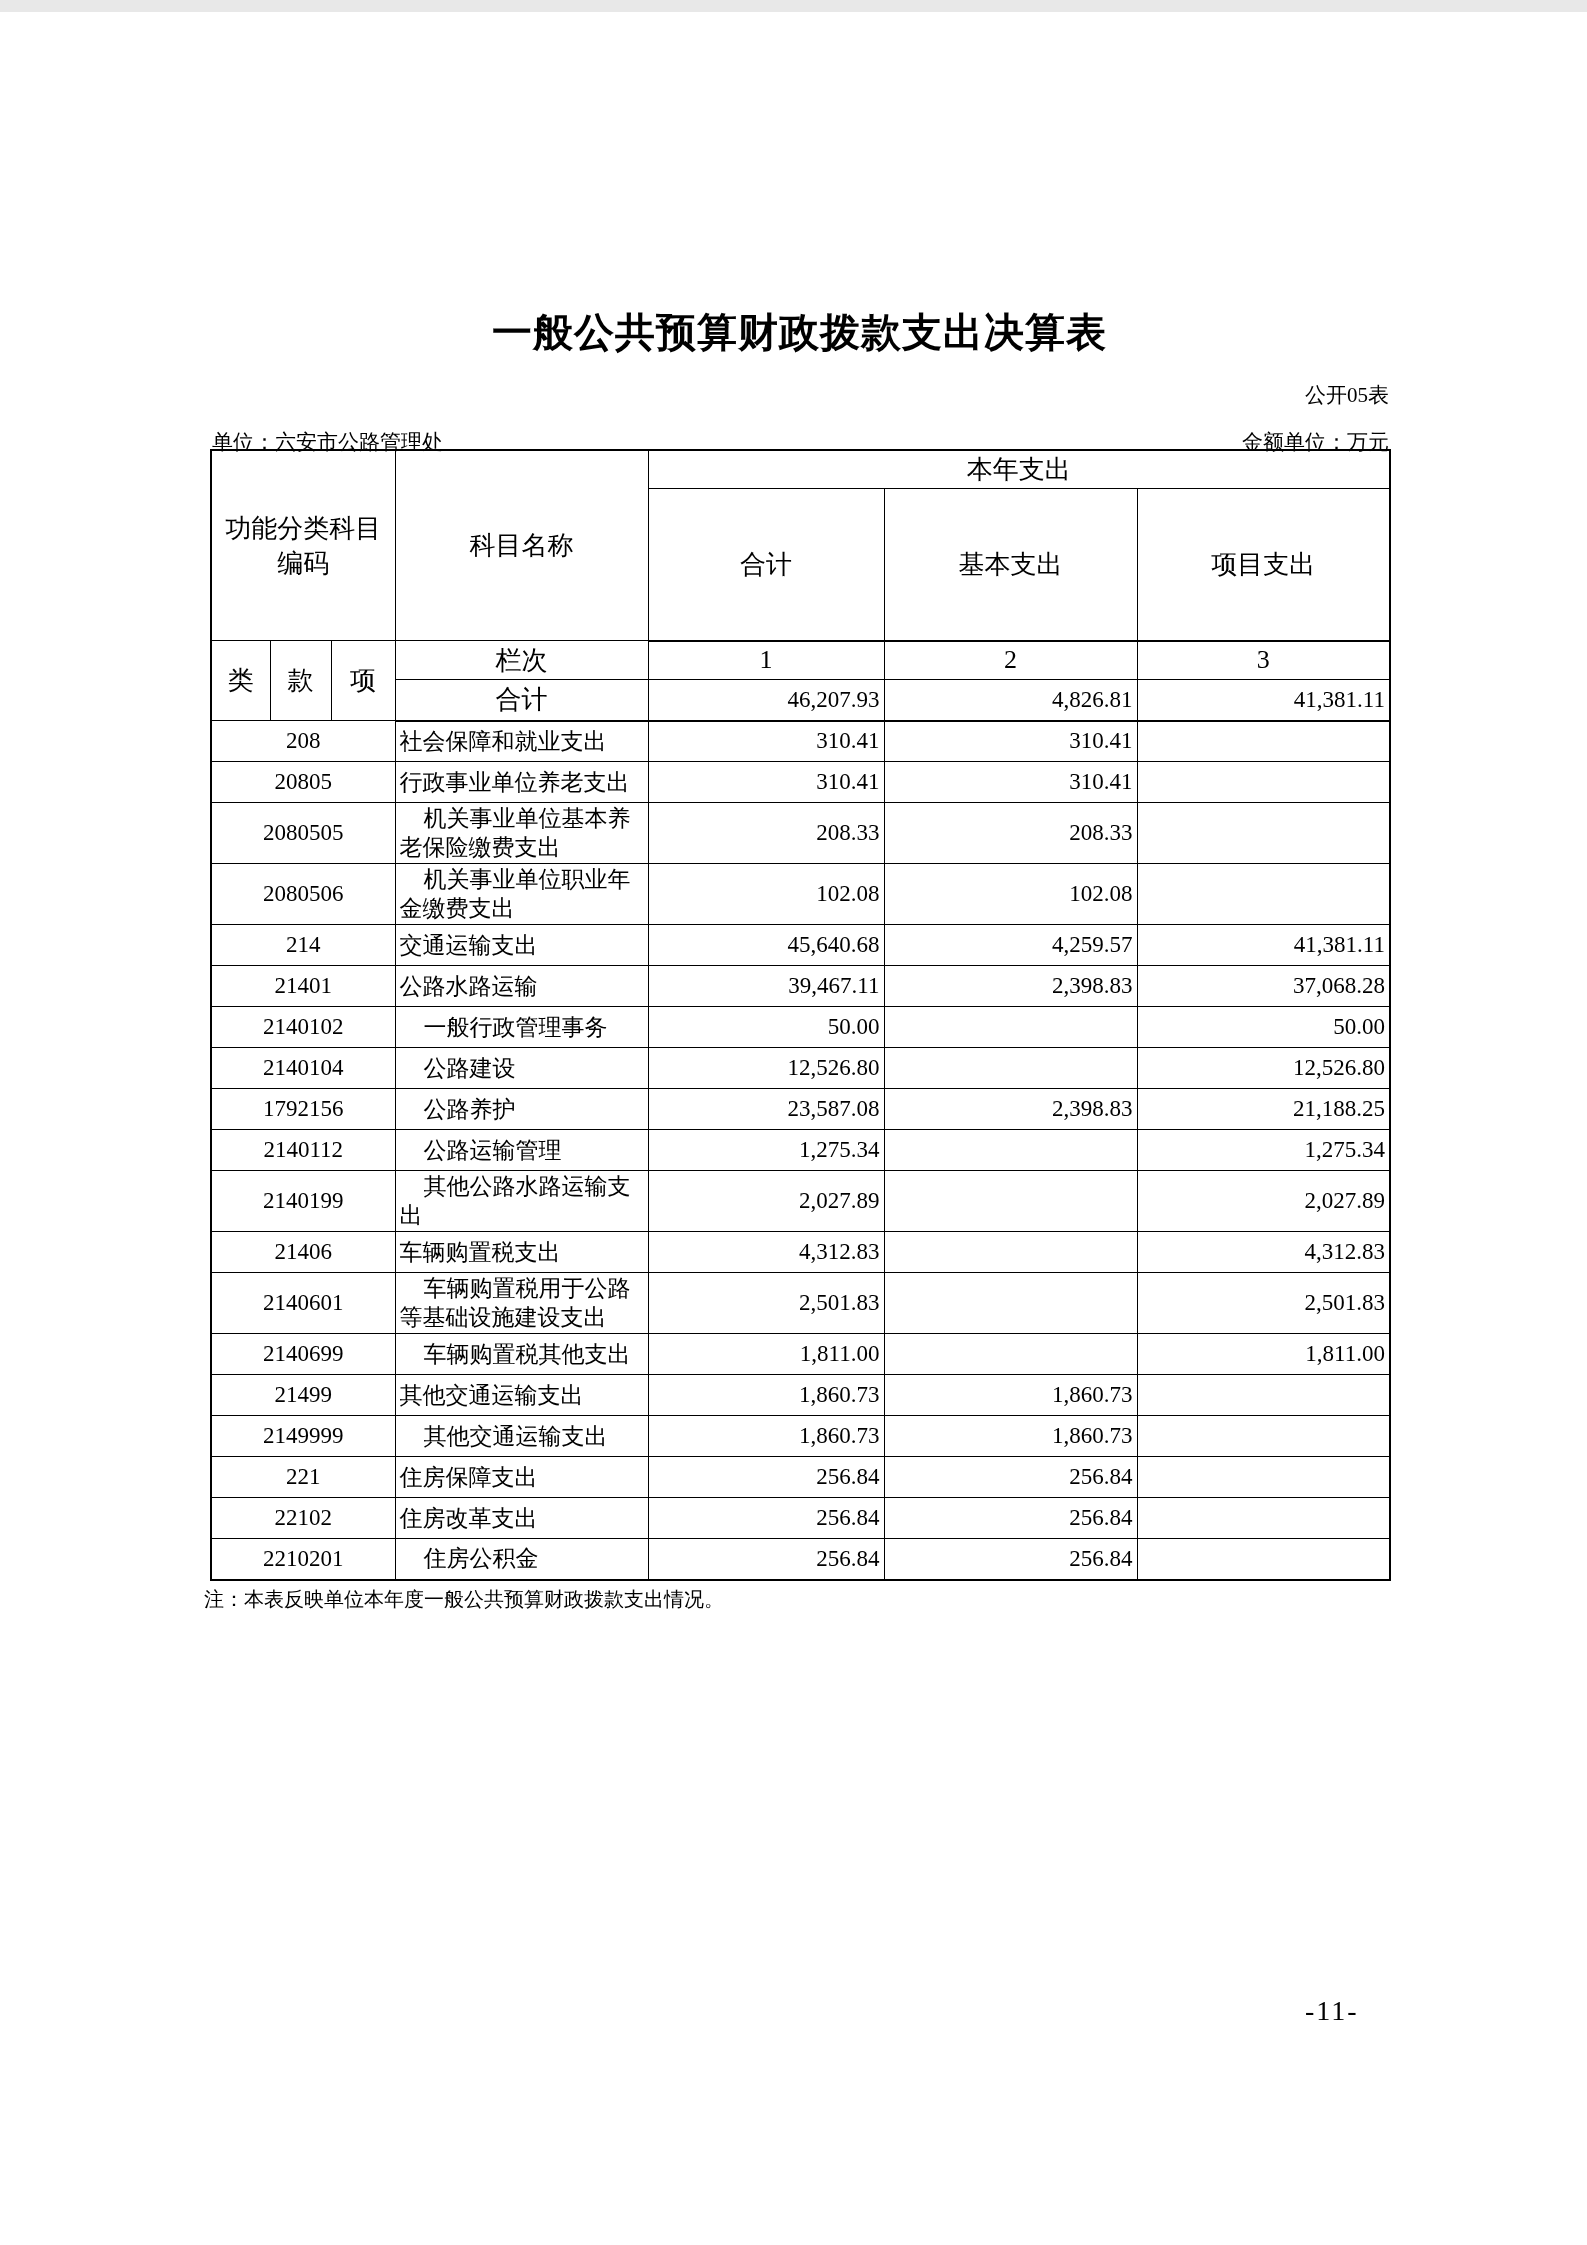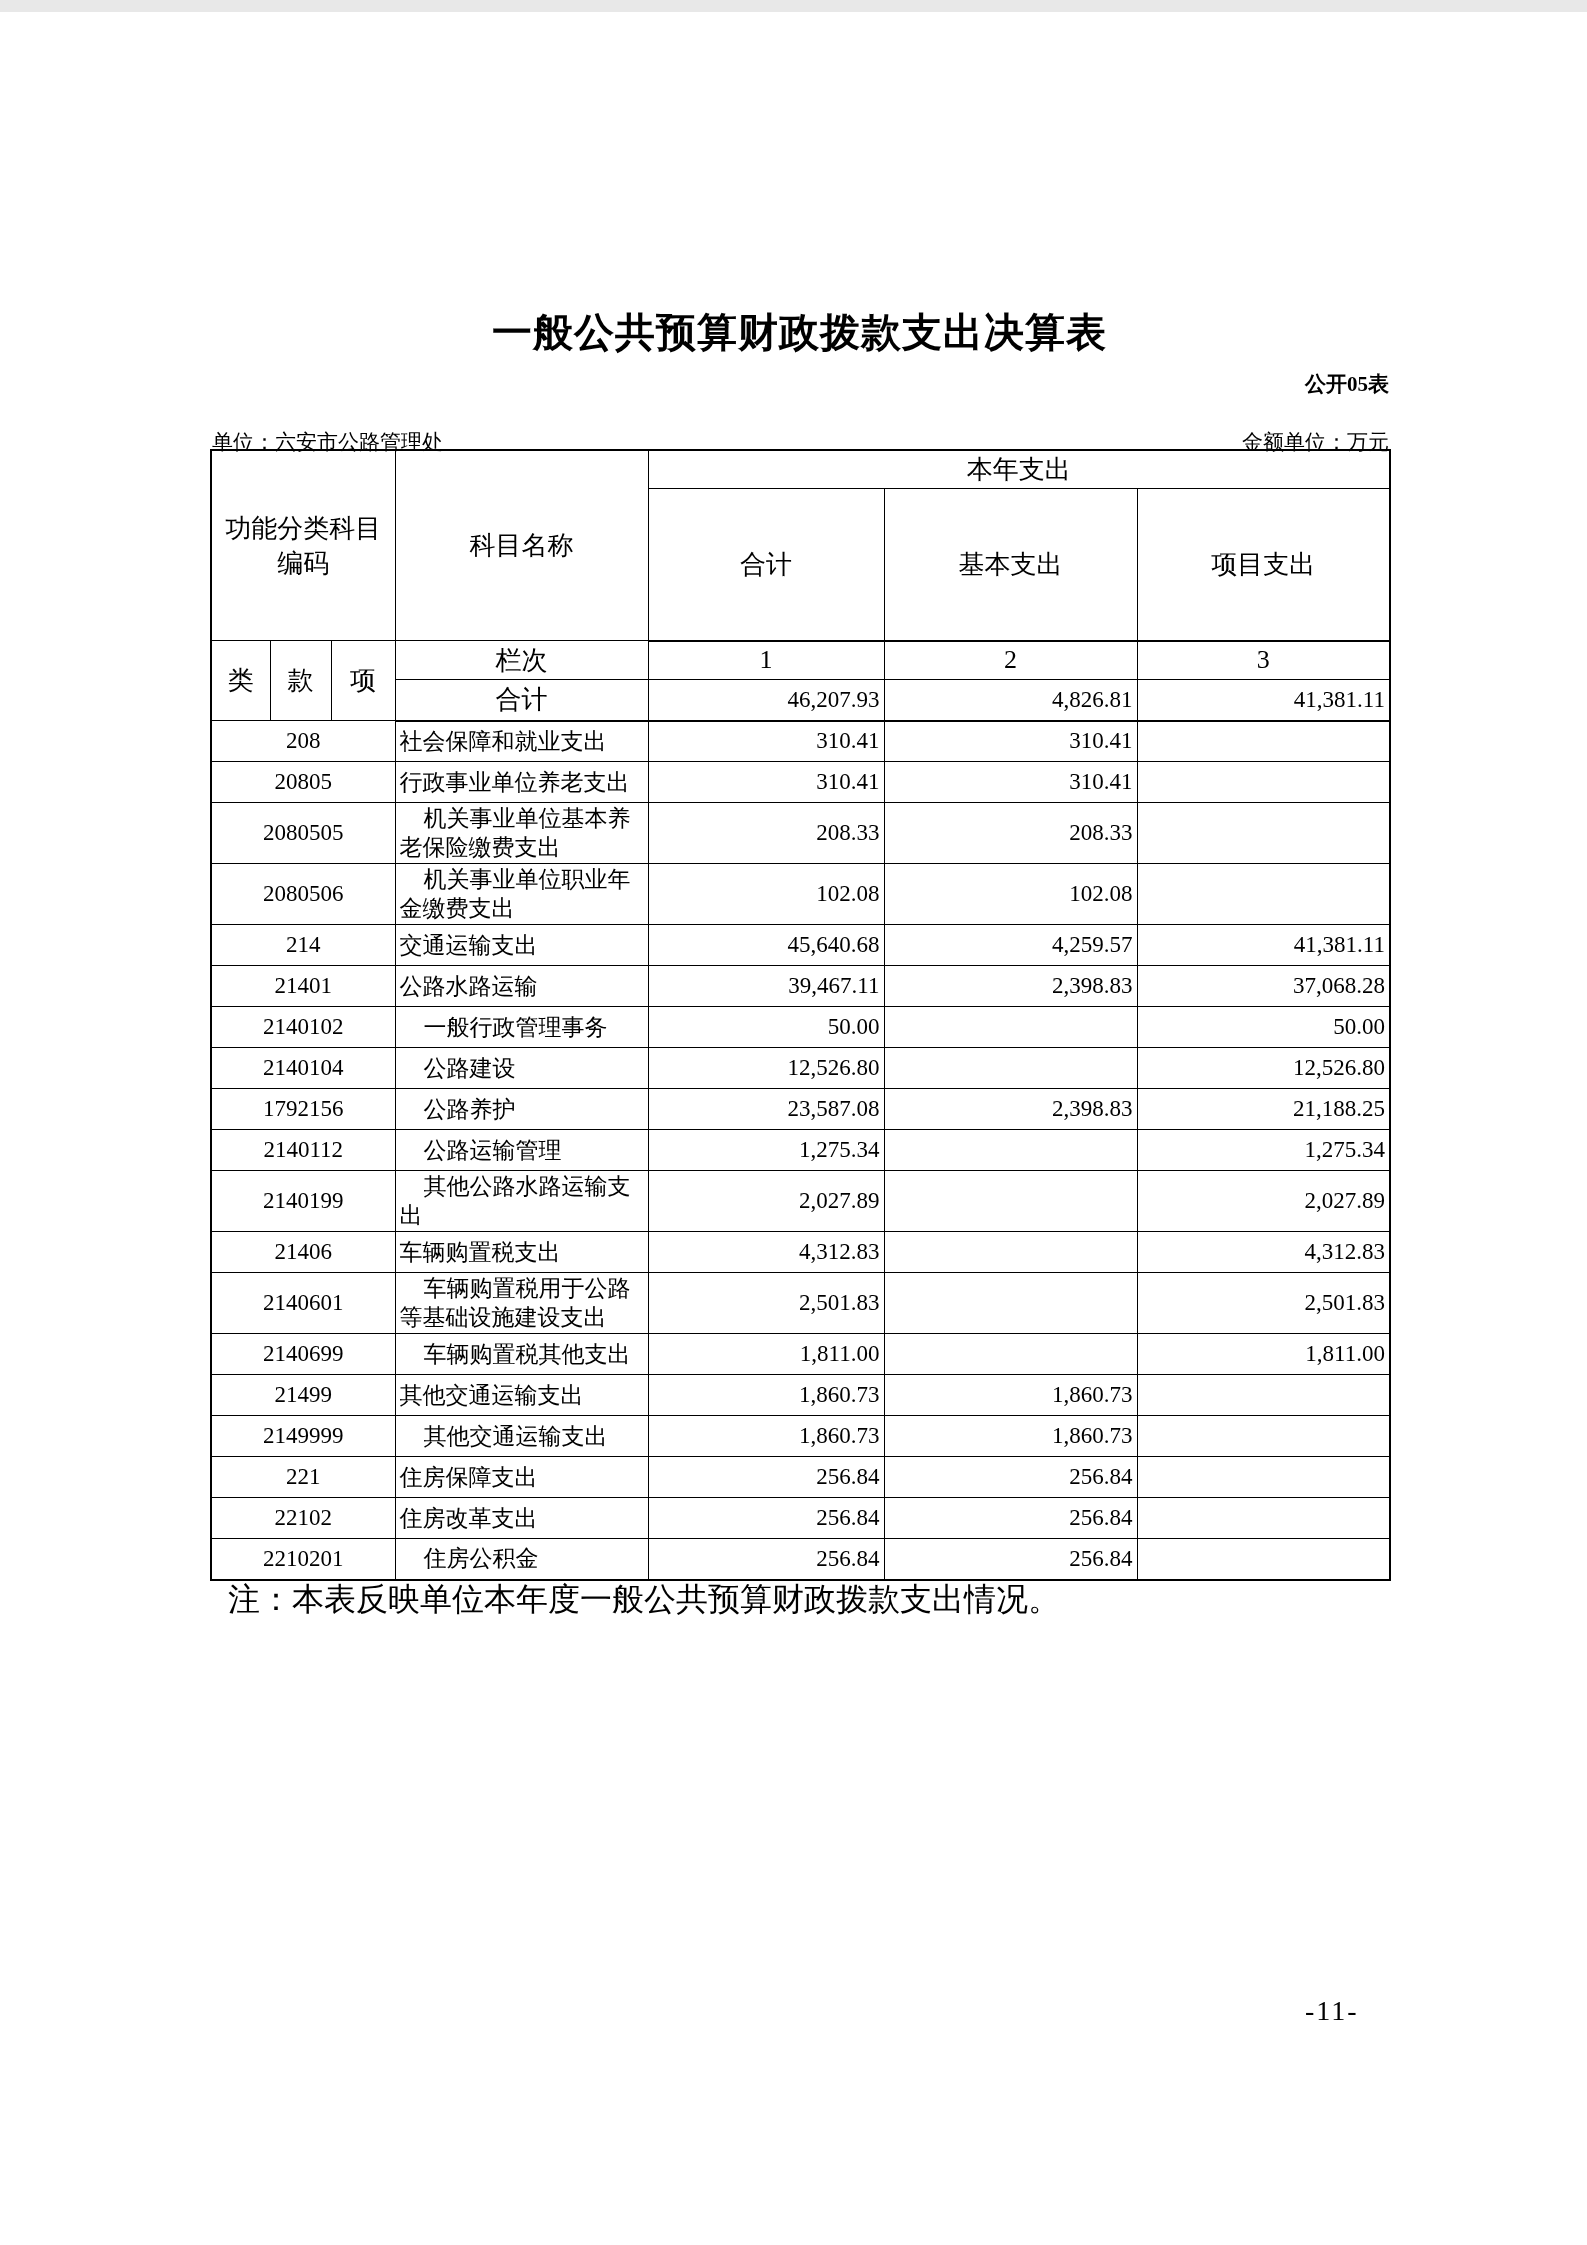--- a/index.html
+++ b/index.html
@@ -12,22 +12,22 @@
     color:#000;
     overflow:hidden;
   }
   .title{
     position:absolute;left:210px;top:296px;width:1179px;
     text-align:center;
     font-family:"Liberation Sans","DejaVu Sans",sans-serif;
     font-weight:bold;font-size:40px;line-height:48px;letter-spacing:1px;
   }
   .table-code{
-    position:absolute;right:198px;top:359px;
-    font-size:21px;line-height:26px;font-weight:bold;
+    position:absolute;right:198px;top:370px;
+    font-size:21px;line-height:26px;
   }
   .meta-left{
     position:absolute;left:212px;top:417px;
     font-size:21px;line-height:26px;
   }
   .meta-right{
     position:absolute;right:198px;top:417px;
     font-size:21px;line-height:26px;
   }
   table.budget{
@@ -53,22 +53,22 @@
   tr.h3 td,tr.h4 td.center{font-size:26px;text-align:center;}
   tr.h4 td{border-bottom:2px solid #000;}
   td.num{text-align:right;white-space:nowrap;}
   td.bold{font-weight:bold;}
   tbody tr{height:41px;}
   tbody tr.tall{height:60px;padding-left:24px;}
   td.code{text-align:center;white-space:nowrap;}
   td.name{text-align:left;line-height:29px;}
   td.name.indent{text-indent:24px;}
   .note{
-    position:absolute;left:228px;top:1572px;
-    font-size:32px;line-height:30px;
+    position:absolute;left:204px;top:1572px;
+    font-size:20px;line-height:30px;
   }
   .pageno{
     position:absolute;left:1305px;top:1983px;
     font-size:28px;letter-spacing:2px;
   }
 </style>
 </head>
 <body>
 
 <div class="page">

